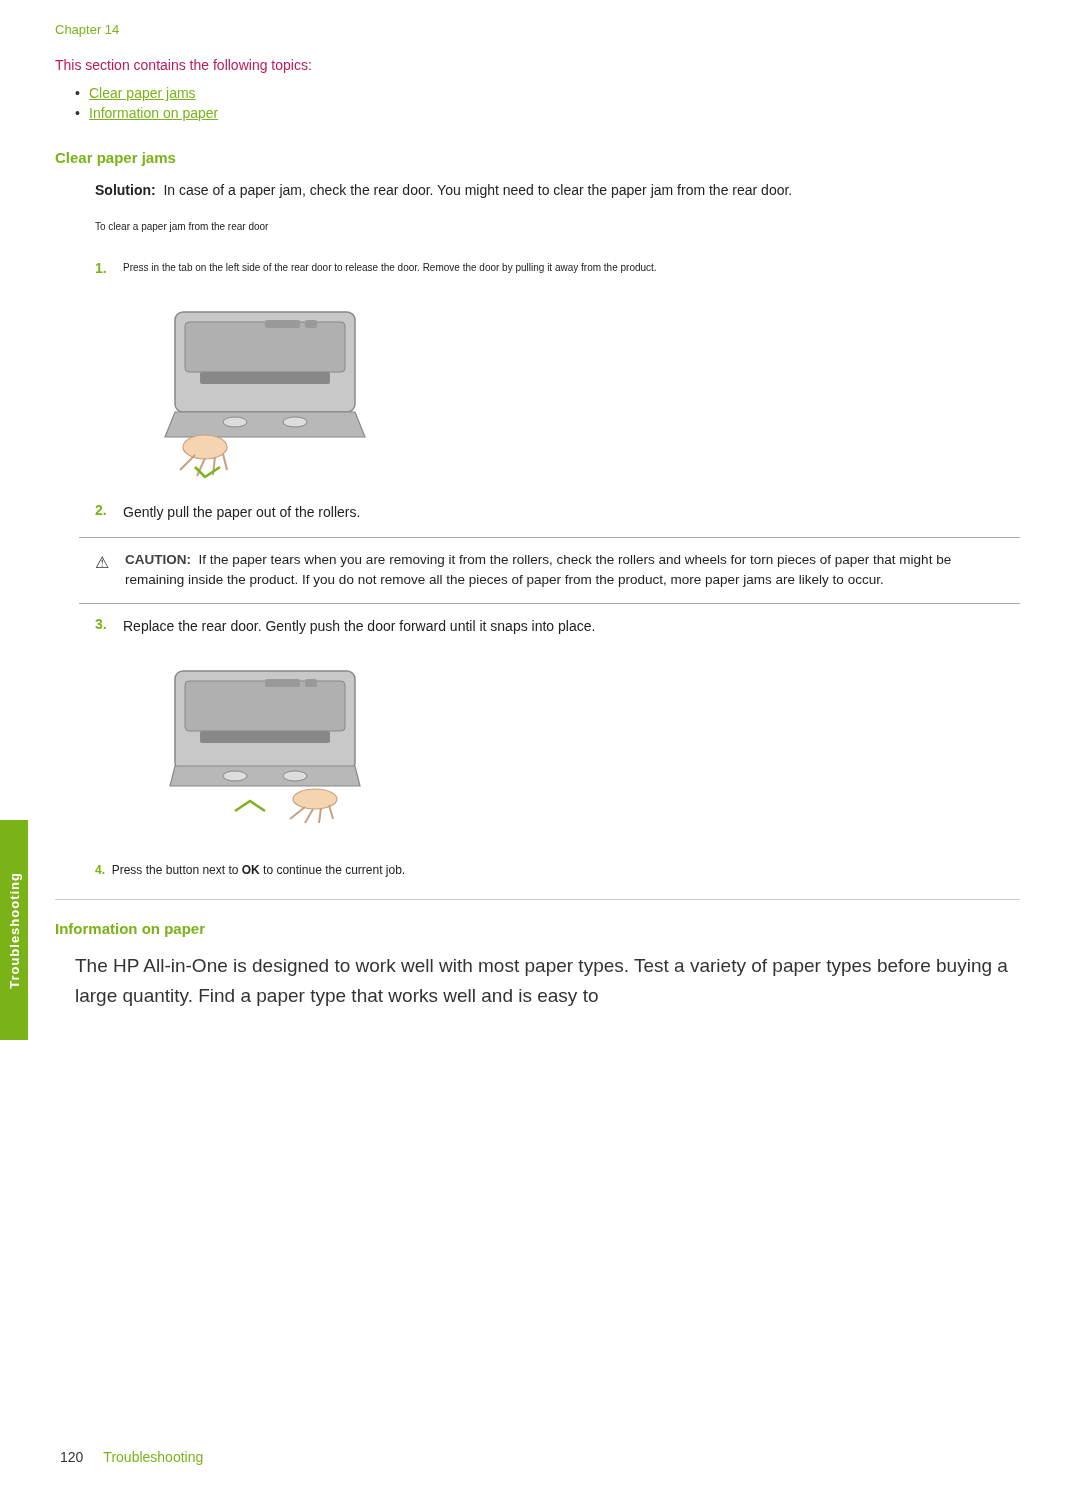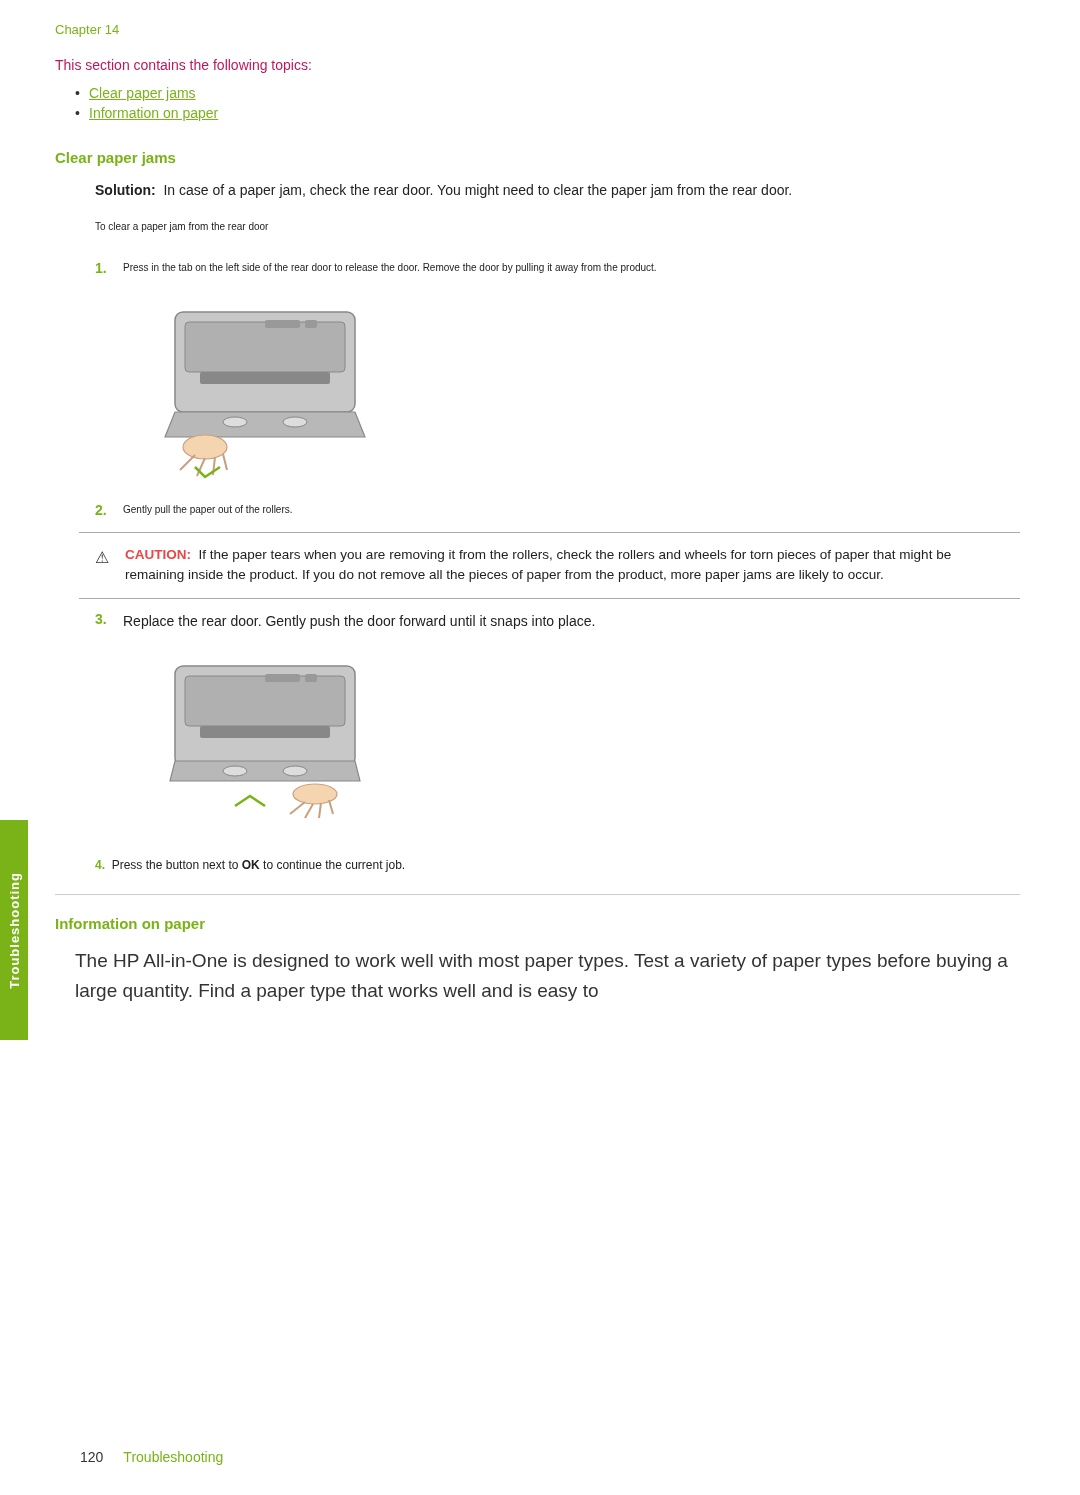--- a/index.html
+++ b/index.html
@@ -157,21 +157,21 @@
 
     .caution-icon {
       font-size: 16px;
       color: #333;
       min-width: 20px;
       margin-top: 1px;
     }
 
     .caution-text .caution-label {
       font-weight: bold;
-      color: #ef4444;
+      color: #404040;
     }
 
     
     .cause-block {
       margin-left: 40px;
       font-size: 14px;
       margin-bottom: 20px;
     }
 
     .cause-block .label-bold {
@@ -198,21 +198,21 @@
     }
 
     
     .page-footer {
       position: absolute;
       bottom: 30px;
       left: 0;
       width: 1080px;
       display: flex;
       align-items: center;
-      padding: 0 80px;
+      padding: 0 60px;
     }
 
     .footer-page-num {
       font-size: 14px;
       color: #333;
       margin-right: 20px;
     }
 
     .footer-chapter {
       font-size: 14px;
@@ -292,21 +292,21 @@
           <line x1="50" y1="166" x2="42" y2="184" stroke="#c8a080" stroke-width="2"></line>
           <line x1="60" y1="165" x2="58" y2="183" stroke="#c8a080" stroke-width="2"></line>
           <line x1="68" y1="162" x2="72" y2="178" stroke="#c8a080" stroke-width="2"></line>
 
           <polyline points="65,175 50,185 40,175" fill="none" stroke="#7ab317" stroke-width="2.5"></polyline>
         </svg>
       </div>
 
       <div style="display:flex; align-items:flex-start; margin-bottom:14px; margin-left:40px;">
         <span class="num" style="color:#7ab317; font-weight:bold; min-width:28px; font-size:14px;">2.</span>
-        <span class="text" style="font-size:10px; line-height:1.5;">Gently pull the paper out of the rollers.</span>
+        <span class="text" style="font-size:14px; line-height:1.5;">Gently pull the paper out of the rollers.</span>
       </div>
 
       <div class="caution-box">
         <span class="caution-icon">⚠</span>
         <div class="caution-text">
           <span class="caution-label">CAUTION:</span>
           &nbsp;<span>If the paper tears when you are removing it from the rollers, check the rollers and wheels for torn pieces of paper that might be remaining inside the product. If you do not remove all the pieces of paper from the product, more paper jams are likely to occur.</span>
         </div>
       </div>
 

